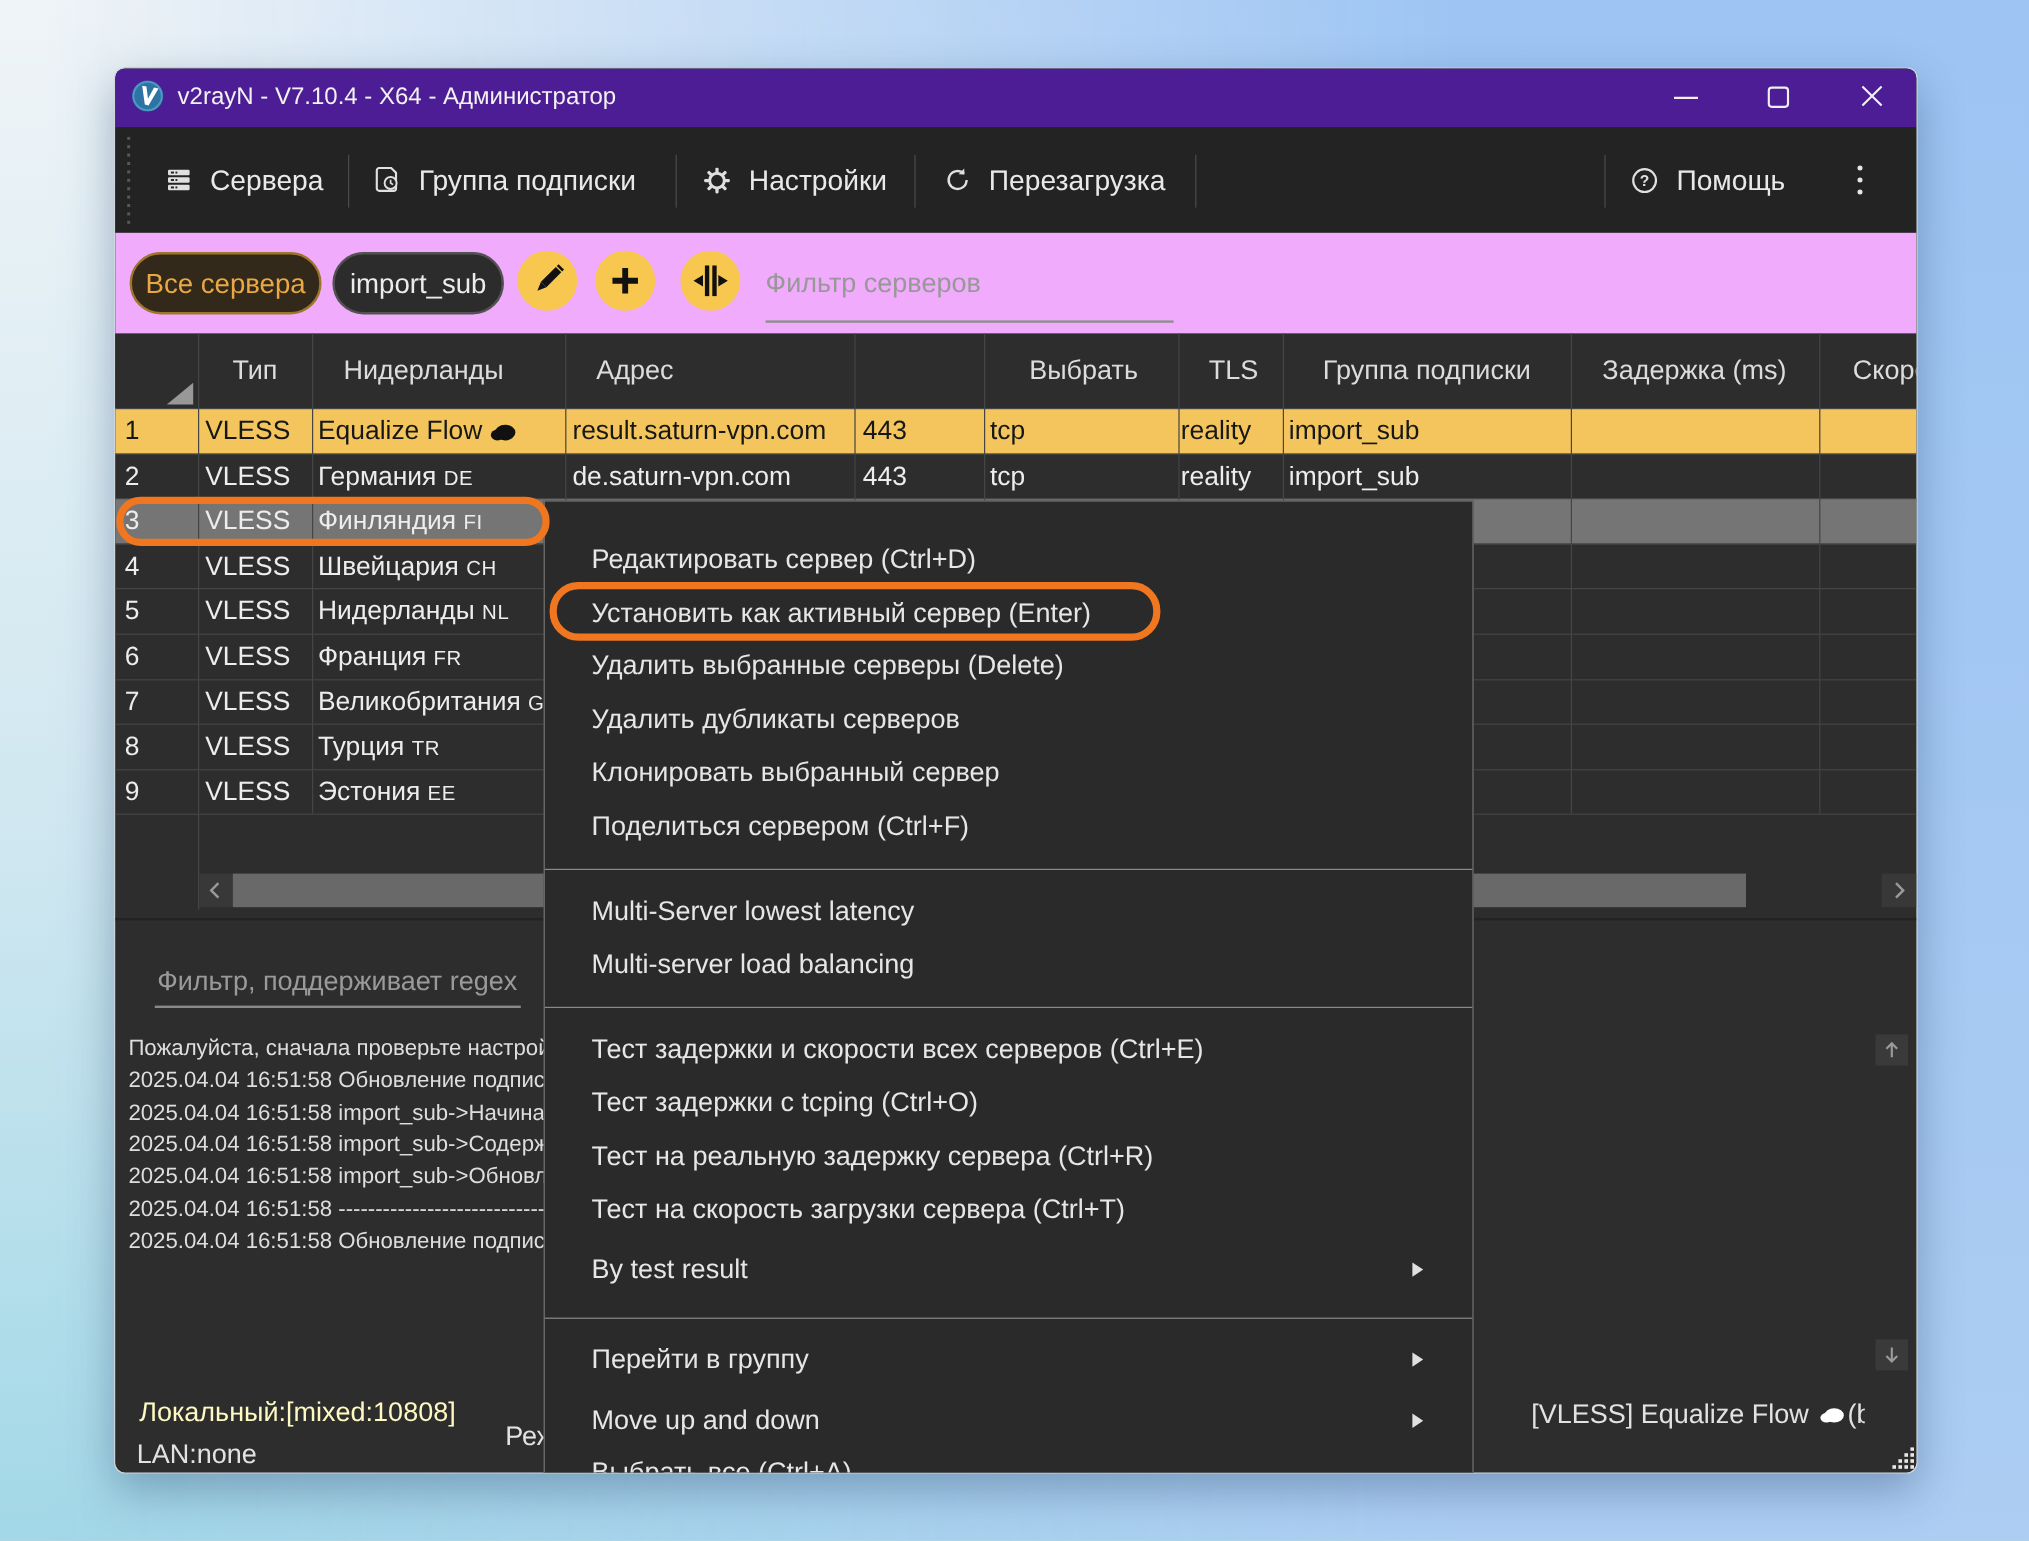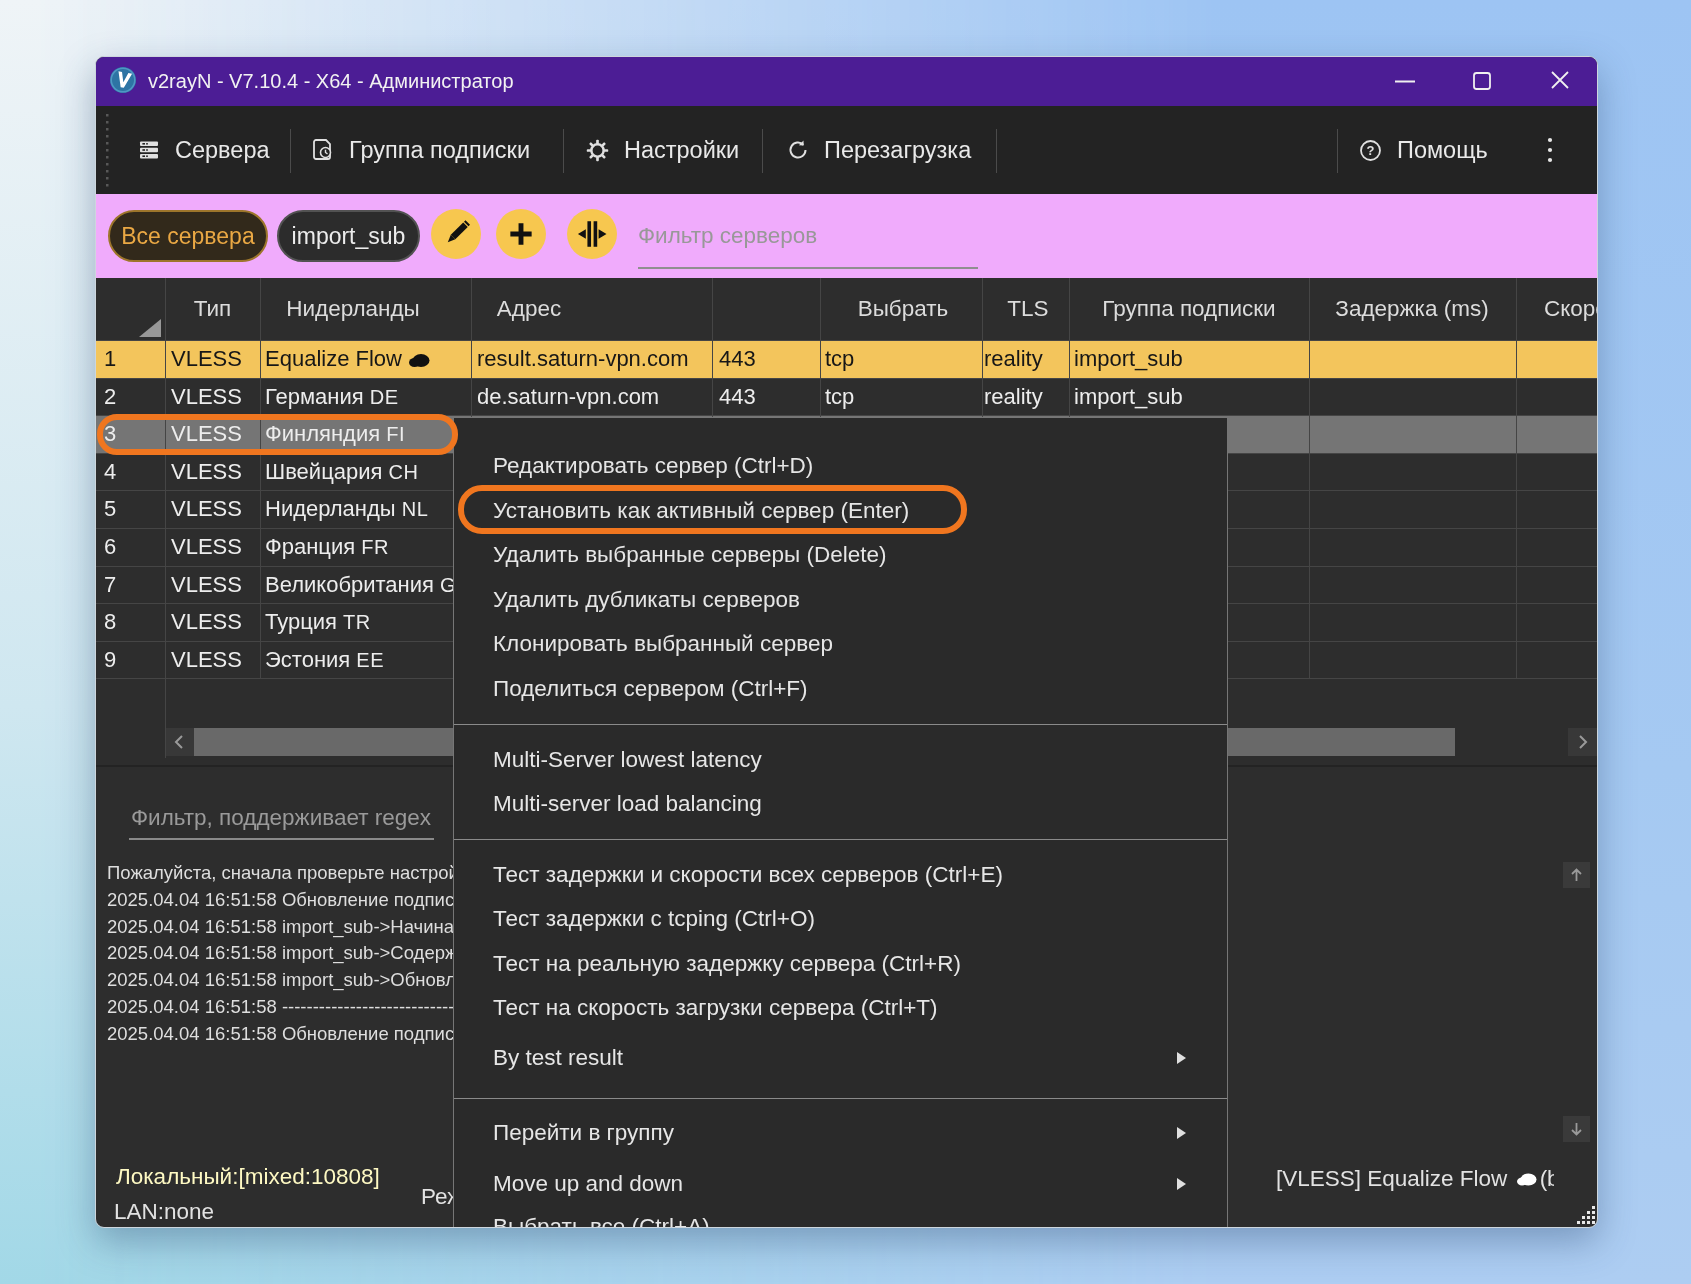--- a/index.html
+++ b/index.html
@@ -33,21 +33,21 @@
   .toolbar { position:absolute; left:0; top:137px; width:100%; height:84px; background:#f0abfc; }
   .pill { position:absolute; top:16px; height:52px; border-radius:26px; display:flex; align-items:center; justify-content:center; font-size:23px; }
   .cbtn { position:absolute; top:152px; width:50px; height:50px; border-radius:50%; background:#f7c74f; }
   
   .thead { position:absolute; left:0; top:221px; width:100%; height:62px; background:#2d2d2d; }
   .hlabel { position:absolute; top:0; height:62px; line-height:62px; color:#dcdcdc; font-size:22.5px; text-align:center; }
   .row { position:absolute; left:0; width:100%; height:37.6px; }
   .cell { position:absolute; top:0; height:37.6px; line-height:37.6px; font-size:22px; color:#ededed; white-space:nowrap; }
   .gridv { position:absolute; width:1px; background:#454545; }
   .gridh { position:absolute; left:0; width:100%; height:1px; background:#454545; }
-  .cc { font-size:20px; letter-spacing:0.5px;margin-top:24px; }
+  .cc { font-size:17px; letter-spacing:0.5px;margin-top:24px; }
   .c-dark { color:#171717 !important; }
   
   .cmenu { position:absolute; left:357px; top:360px; width:775px; height:812px; background:#2a2a2a; border:1px solid #767676; }
   .cmi { position:absolute; left:39px; height:26px; line-height:26px; color:#e6e6e6; font-size:22.5px; white-space:nowrap; }
   .cmsep { position:absolute; left:0; width:100%; height:1px; background:#8a8a8a; }
   .arrow { position:absolute; width:0; height:0; border-left:9px solid #e0e0e0; border-top:6.5px solid transparent; border-bottom:6.5px solid transparent; }
   
   .ann { position:absolute; border:6.5px solid #f0761f; border-radius:20px; z-index:50; }
 </style>
 </head>

